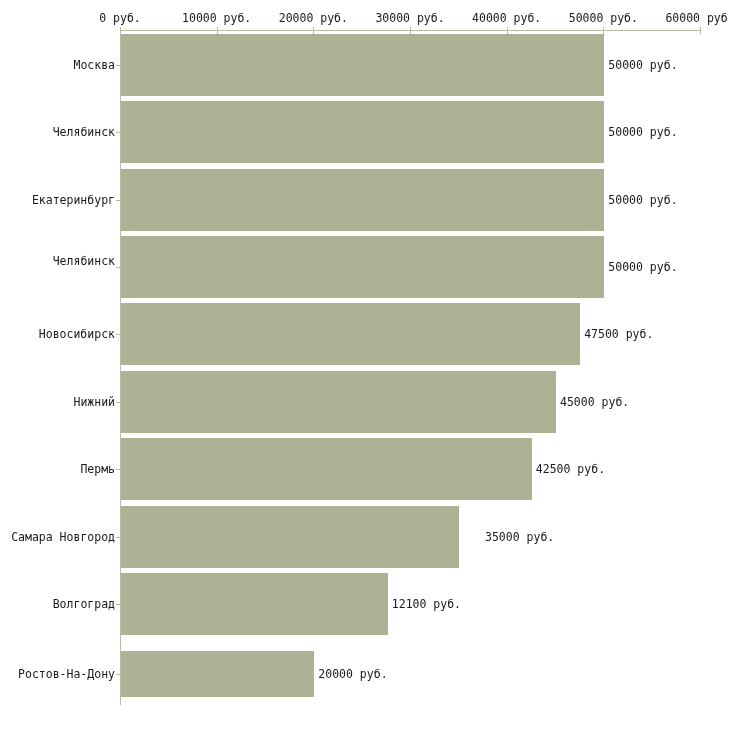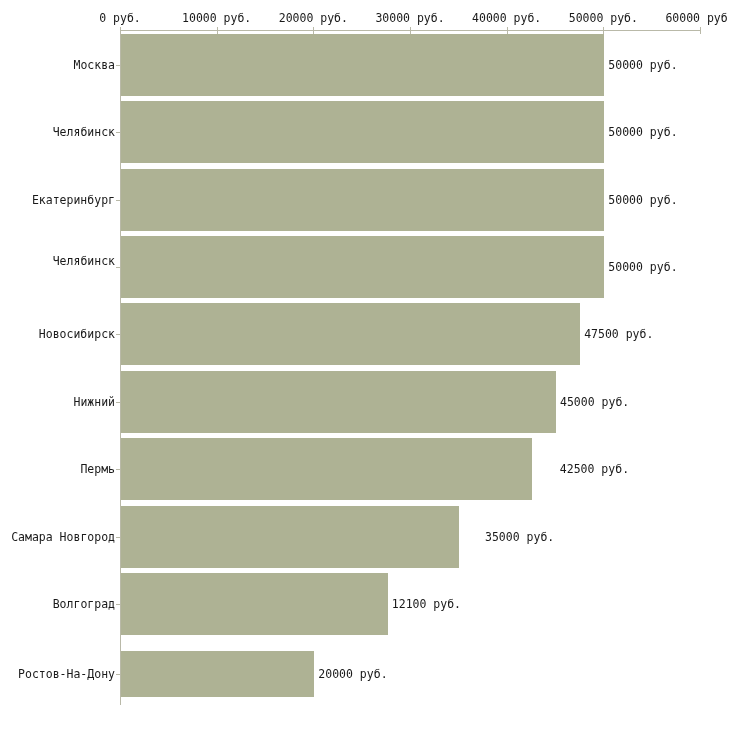--- a/index.html
+++ b/index.html
@@ -144,21 +144,21 @@
       <div class="bar-value" style="left: 608.333px; top: 132.1px;">50000 руб.</div>
       <div class="bar" title="Екатеринбург: 50000 руб." style="top: 168.5px; height: 62px; width: 483.333px; background: rgb(174, 178, 148);"></div>
       <div class="bar-value" style="left: 608.333px; top: 199.5px;">50000 руб.</div>
       <div class="bar" title="Челябинск: 50000 руб." style="top: 235.9px; height: 62px; width: 483.333px; background: rgb(174, 178, 148);"></div>
       <div class="bar-value" style="left: 608.333px; top: 266.9px;">50000 руб.</div>
       <div class="bar" title="Новосибирск: 47500 руб." style="top: 303.3px; height: 62px; width: 459.167px; background: rgb(174, 178, 148);"></div>
       <div class="bar-value" style="left: 584.167px; top: 334.3px;">47500 руб.</div>
       <div class="bar" title="Самара: 45000 руб." style="top: 370.7px; height: 62px; width: 435px; background: rgb(174, 178, 148);"></div>
       <div class="bar-value" style="left: 560px; top: 401.7px;">45000 руб.</div>
       <div class="bar" title="Пермь: 42500 руб." style="top: 438.1px; height: 62px; width: 410.833px; background: rgb(174, 178, 148);"></div>
-      <div class="bar-value" style="left: 535.833px; top: 469.1px; margin-left: 24px;">42500 руб.</div>
+      <div class="bar-value" style="left: 535.833px; top: 469.1px;">42500 руб.</div>
       <div class="bar" title="Нижний Новгород: 35000 руб." style="top: 505.5px; height: 62px; width: 338.333px; background: rgb(174, 178, 148);"></div>
       <div class="bar-value" style="left: 485px; top: 536.5px;">35000 руб.</div>
       <div class="bar" title="Волгоград: 27600 руб." style="top: 572.9px; height: 62px; width: 266.8px; background: rgb(174, 178, 148);"></div>
       <div class="bar-value" style="left: 391.8px; top: 603.9px;">12100 руб.</div>
       <div class="bar" title="Ростов-На-Дону: 20000 руб." style="top: 651.3px; height: 46px; width: 193.333px; background: rgb(174, 178, 148);"></div>
       <div class="bar-value" style="left: 318.333px; top: 674.3px;">20000 руб.</div>
     </div>
 
 </div>
 

